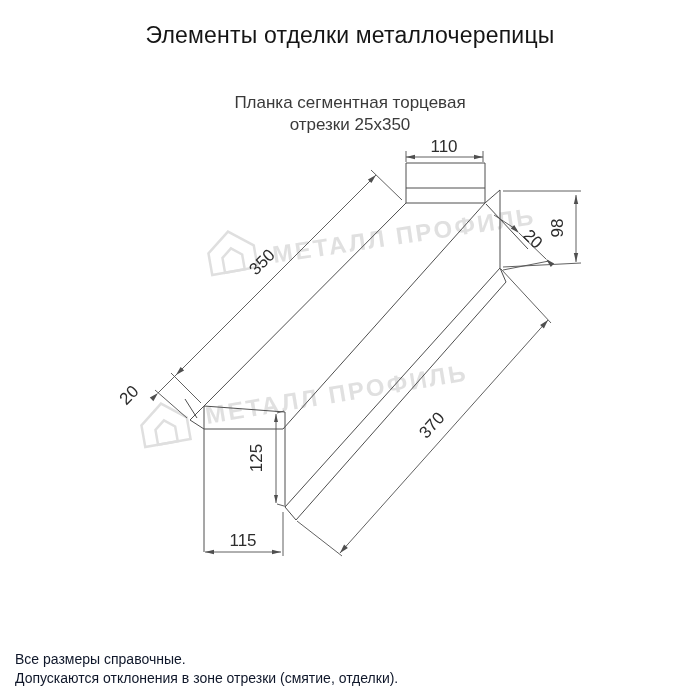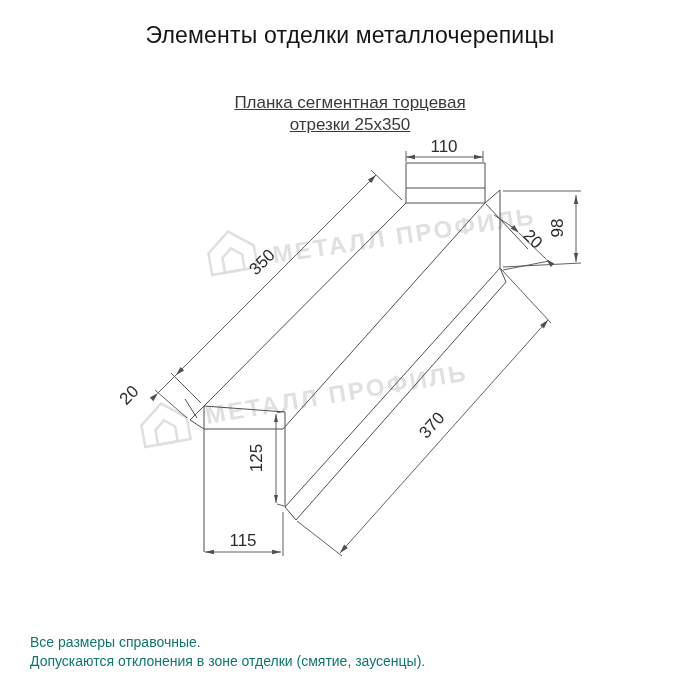--- a/index.html
+++ b/index.html
@@ -8,23 +8,23 @@
     font-family:"Liberation Sans",sans-serif;
   }
   .page-title{
     position:absolute;top:22px;left:0;width:100%;text-align:center;
     font-size:23px;color:#151515;letter-spacing:.2px;
   }
   .subtitle{
     position:absolute;top:92px;left:0;width:100%;text-align:center;
     font-size:17px;color:#3a3a3a;line-height:22px;
   }
-  .subtitle span{display:block;text-decoration:underline;}
+  .subtitle span{display:block;}
   .footer{
-    position:absolute;left:15px;top:633px;font-size:14px;color:#0f766e;line-height:19px;margin-left:15px;
+    position:absolute;left:15px;top:650px;font-size:14px;color:#0f172a;line-height:19px;
   }
   .footer span{display:block;}
   svg{position:absolute;top:0;left:0;}
   .outline, .dims{stroke:#4f4f4f;stroke-width:1;fill:none;}
   .dims{stroke-width:0.9;}
   .arrows{fill:#4f4f4f;stroke:none;}
   .dimtext{fill:#2d2d2d;font-size:17px;font-family:"Liberation Sans",sans-serif;}
   .wm-text{fill:#cbcbcb;fill-opacity:.6;font-weight:bold;font-size:24px;letter-spacing:2.5px;
            font-family:"Liberation Sans",sans-serif;}
   .wm-icon{stroke:#d2d2d2;stroke-width:2.5;fill:none;opacity:.7;}
@@ -136,16 +136,16 @@
       <text class="dimtext" transform="translate(262,458) rotate(-90)" text-anchor="middle">125</text>
       <text class="dimtext" x="243" y="546" text-anchor="middle">115</text>
       <text class="dimtext" transform="translate(436,429) rotate(-48)" text-anchor="middle">370</text>
       <text class="dimtext" transform="translate(563,228) rotate(-90)" text-anchor="middle">98</text>
       <text class="dimtext" transform="translate(529,243) rotate(44)" text-anchor="middle">20</text>
     </g>
   </svg>
 
   <div class="footer">
     <span>Все размеры справочные.</span>
-    <span>Допускаются отклонения в зоне отделки (смятие, заусенцы).</span>
+    <span>Допускаются отклонения в зоне отрезки (смятие, отделки).</span>
   </div>
 
 </div>
 
 </body></html>

